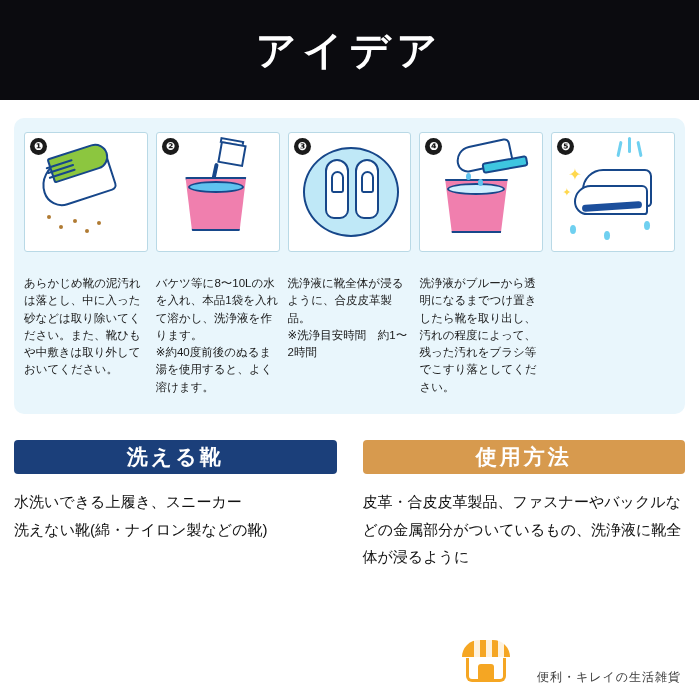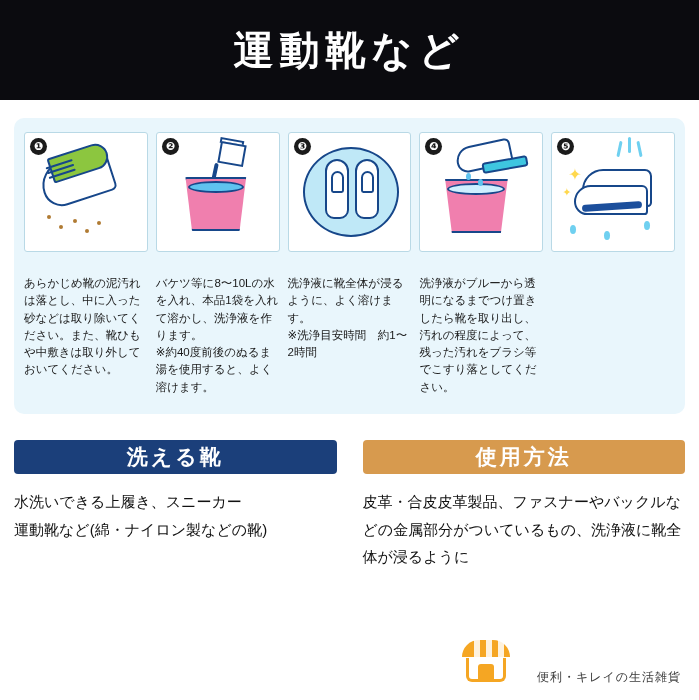--- a/index.html
+++ b/index.html
@@ -315,21 +315,21 @@
   .logo-com {
     font-size: 17px;
     color: #6b6b6b;
     font-weight: bold;
   }
 </style>
 </head>
 <body>
 
 <div class="header">
-  <div class="header-title">運動靴など</div>
+  <div class="header-title">アイデア</div>
 </div>
 
 <div class="steps-panel">
 
   <div class="step">
     <div class="step-figure">
       <div class="step-num">❶</div>
       <div>
         <div class="s1-shoe"></div>
         <div class="s1-shoe-top"></div>
@@ -371,21 +371,21 @@
       <div>
         <div class="s3-basin"></div>
         <div class="s3-shoe left">
             <i></i>
           </div>
         <div class="s3-shoe right">
             <i></i>
           </div>
       </div>
     </div>
-    <div class="step-caption">洗浄液に靴全体が浸るように、よく溶けます。
+    <div class="step-caption">洗浄液に靴全体が浸るように、合皮皮革製品。
 ※洗浄目安時間　約1〜2時間</div>
   </div>
 
   <div class="step">
     <div class="step-figure">
       <div class="step-num">❹</div>
       <div>
         <div class="s4-bucket"></div>
         <div class="s4-water"></div>
         <div class="s4-shoe"></div>
@@ -417,21 +417,21 @@
       </div>
     </div>
   </div>
 
 </div>
 
 <div class="cols">
   <div class="col">
     <div class="col-banner banner-ok">洗える靴</div>
     <div class="col-body">水洗いできる上履き、スニーカー
-運動靴など(綿・ナイロン製などの靴)</div>
+洗えない靴(綿・ナイロン製などの靴)</div>
   </div>
   <div class="col">
     <div class="col-banner banner-ng">使用方法</div>
     <div class="col-body">皮革・合皮皮革製品、ファスナーやバックルなどの金属部分がついているもの、洗浄液に靴全体が浸るように</div>
   </div>
 </div>
 
 <div class="footer">
   <div class="logo-mark">
     <div class="logo-roof"></div>

